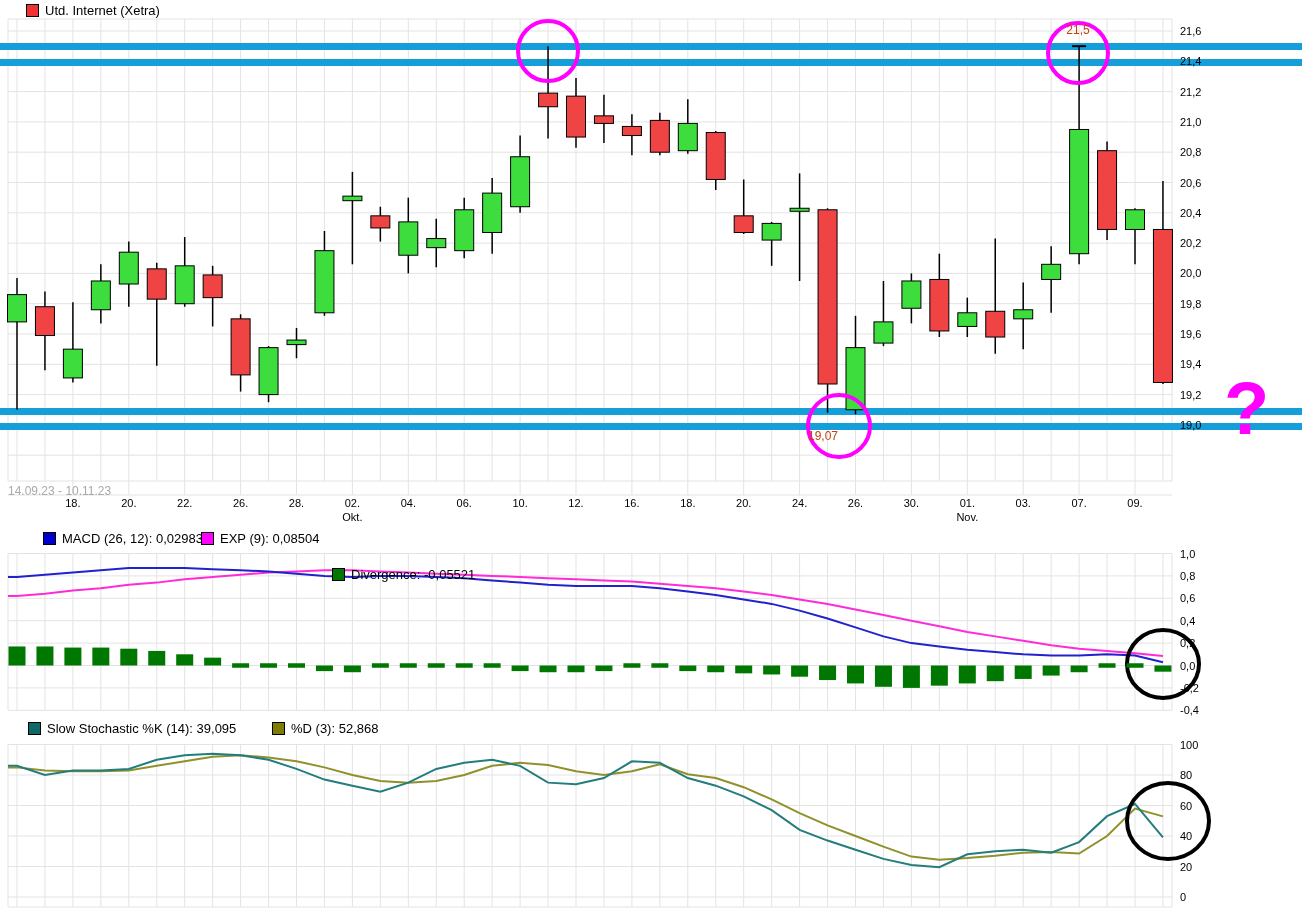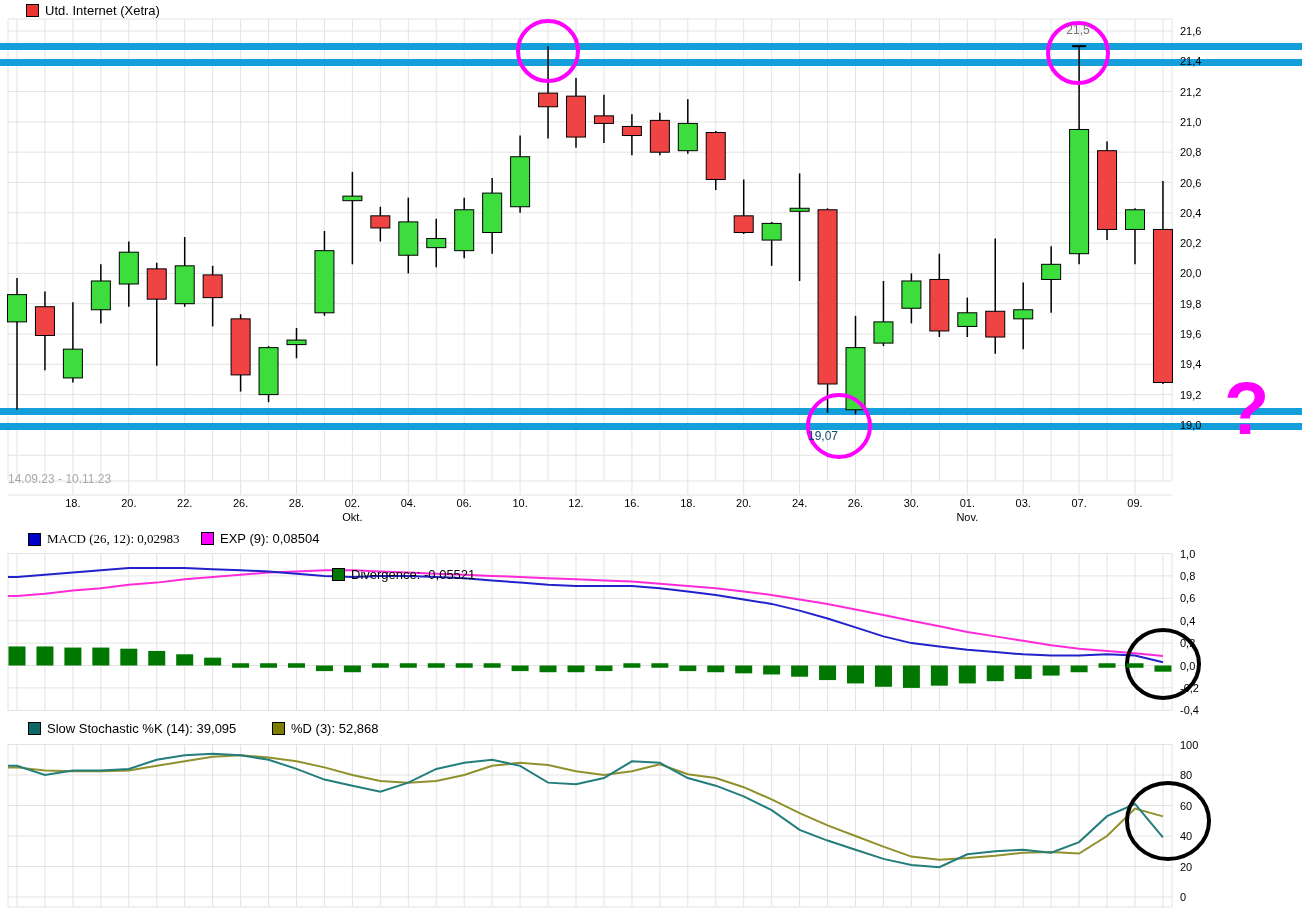--- a/index.html
+++ b/index.html
@@ -4,21 +4,21 @@
 <style>
   html,body{margin:0;padding:0;background:#fff;}
   .stage{position:relative;width:1302px;height:924px;background:#fff;overflow:hidden;
          font-family:"Liberation Sans",sans-serif;}
   svg{position:absolute;left:0;top:0;}
   .legend{position:absolute;height:16px;font-size:13px;color:#000;white-space:nowrap;}
   .legend-item{position:absolute;display:inline-flex;align-items:center;gap:6px;padding-left:20px;}
   .sw{width:11px;height:11px;border:1px solid #000;display:inline-block;flex:none;}
   .ann{position:absolute;font-size:12px;color:#999;}
   .qmark{position:absolute;font-size:74px;font-weight:bold;line-height:1;}
-  .daterange{position:absolute;left:8px;top:472px;font-size:12px;color:#a9a9a9;}
+  .daterange{position:absolute;left:8px;top:484px;font-size:12px;color:#a9a9a9;}
   .high-ann{left:1054px;top:23px;width:48px;text-align:center;}
   .low-ann{left:808px;top:429px;width:44px;}
   .qpos{left:1224px;top:372px;}
 </style>
 </head>
 <body>
 
 <div class="stage">
   <svg id="chart-svg" width="1302" height="924">
       <g>
@@ -501,21 +501,21 @@
     </svg>
 
   <div class="legend" style="left:6px;top:3px;">
     <span class="legend-item" style="left:0;top:0;">
       <span class="sw" style="background: rgb(238, 51, 51);"></span>
       <span>Utd. Internet (Xetra)</span>
     </span>
   </div>
 
   <div class="legend" style="left:0;top:531px;">
-    <span class="legend-item" style="left:8px;font-family:Liberation Serif, serif;">
+    <span class="legend-item" style="left:23px;">
       <span class="sw" style="background: rgb(0, 0, 204);"></span>
       <span>MACD (26, 12): 0,02983</span>
     </span>
     <span class="legend-item" style="left:181px;">
       <span class="sw" style="background: rgb(255, 0, 255);"></span>
       <span>EXP (9): 0,08504</span>
     </span>
     <span class="legend-item" style="left:312px;margin-top:36px;">
       <span class="sw" style="background: rgb(0, 119, 0);"></span>
       <span>Divergence: -0,05521</span>
@@ -526,17 +526,17 @@
     <span class="legend-item" style="left:8px;justify-content:center;">
       <span class="sw" style="background: rgb(13, 104, 104);"></span>
       <span>Slow Stochastic %K (14): 39,095</span>
     </span>
     <span class="legend-item" style="left:228px;margin-left:24px;">
       <span class="sw" style="background: rgb(125, 125, 0);"></span>
       <span>%D (3): 52,868</span>
     </span>
   </div>
 
-  <div class="ann high-ann" style="color: #737373;">21,5</div>
-  <div class="ann low-ann" style="color: #0c4a6e;">19,07</div>
+  <div class="ann high-ann" style="color: #c2410c;">21,5</div>
+  <div class="ann low-ann" style="color: #c2410c;">19,07</div>
   <div class="qmark qpos" style="color: rgb(255, 0, 255);">?</div>
   <div class="daterange">14.09.23 - 10.11.23</div>
 </div>
 
 </body></html>

